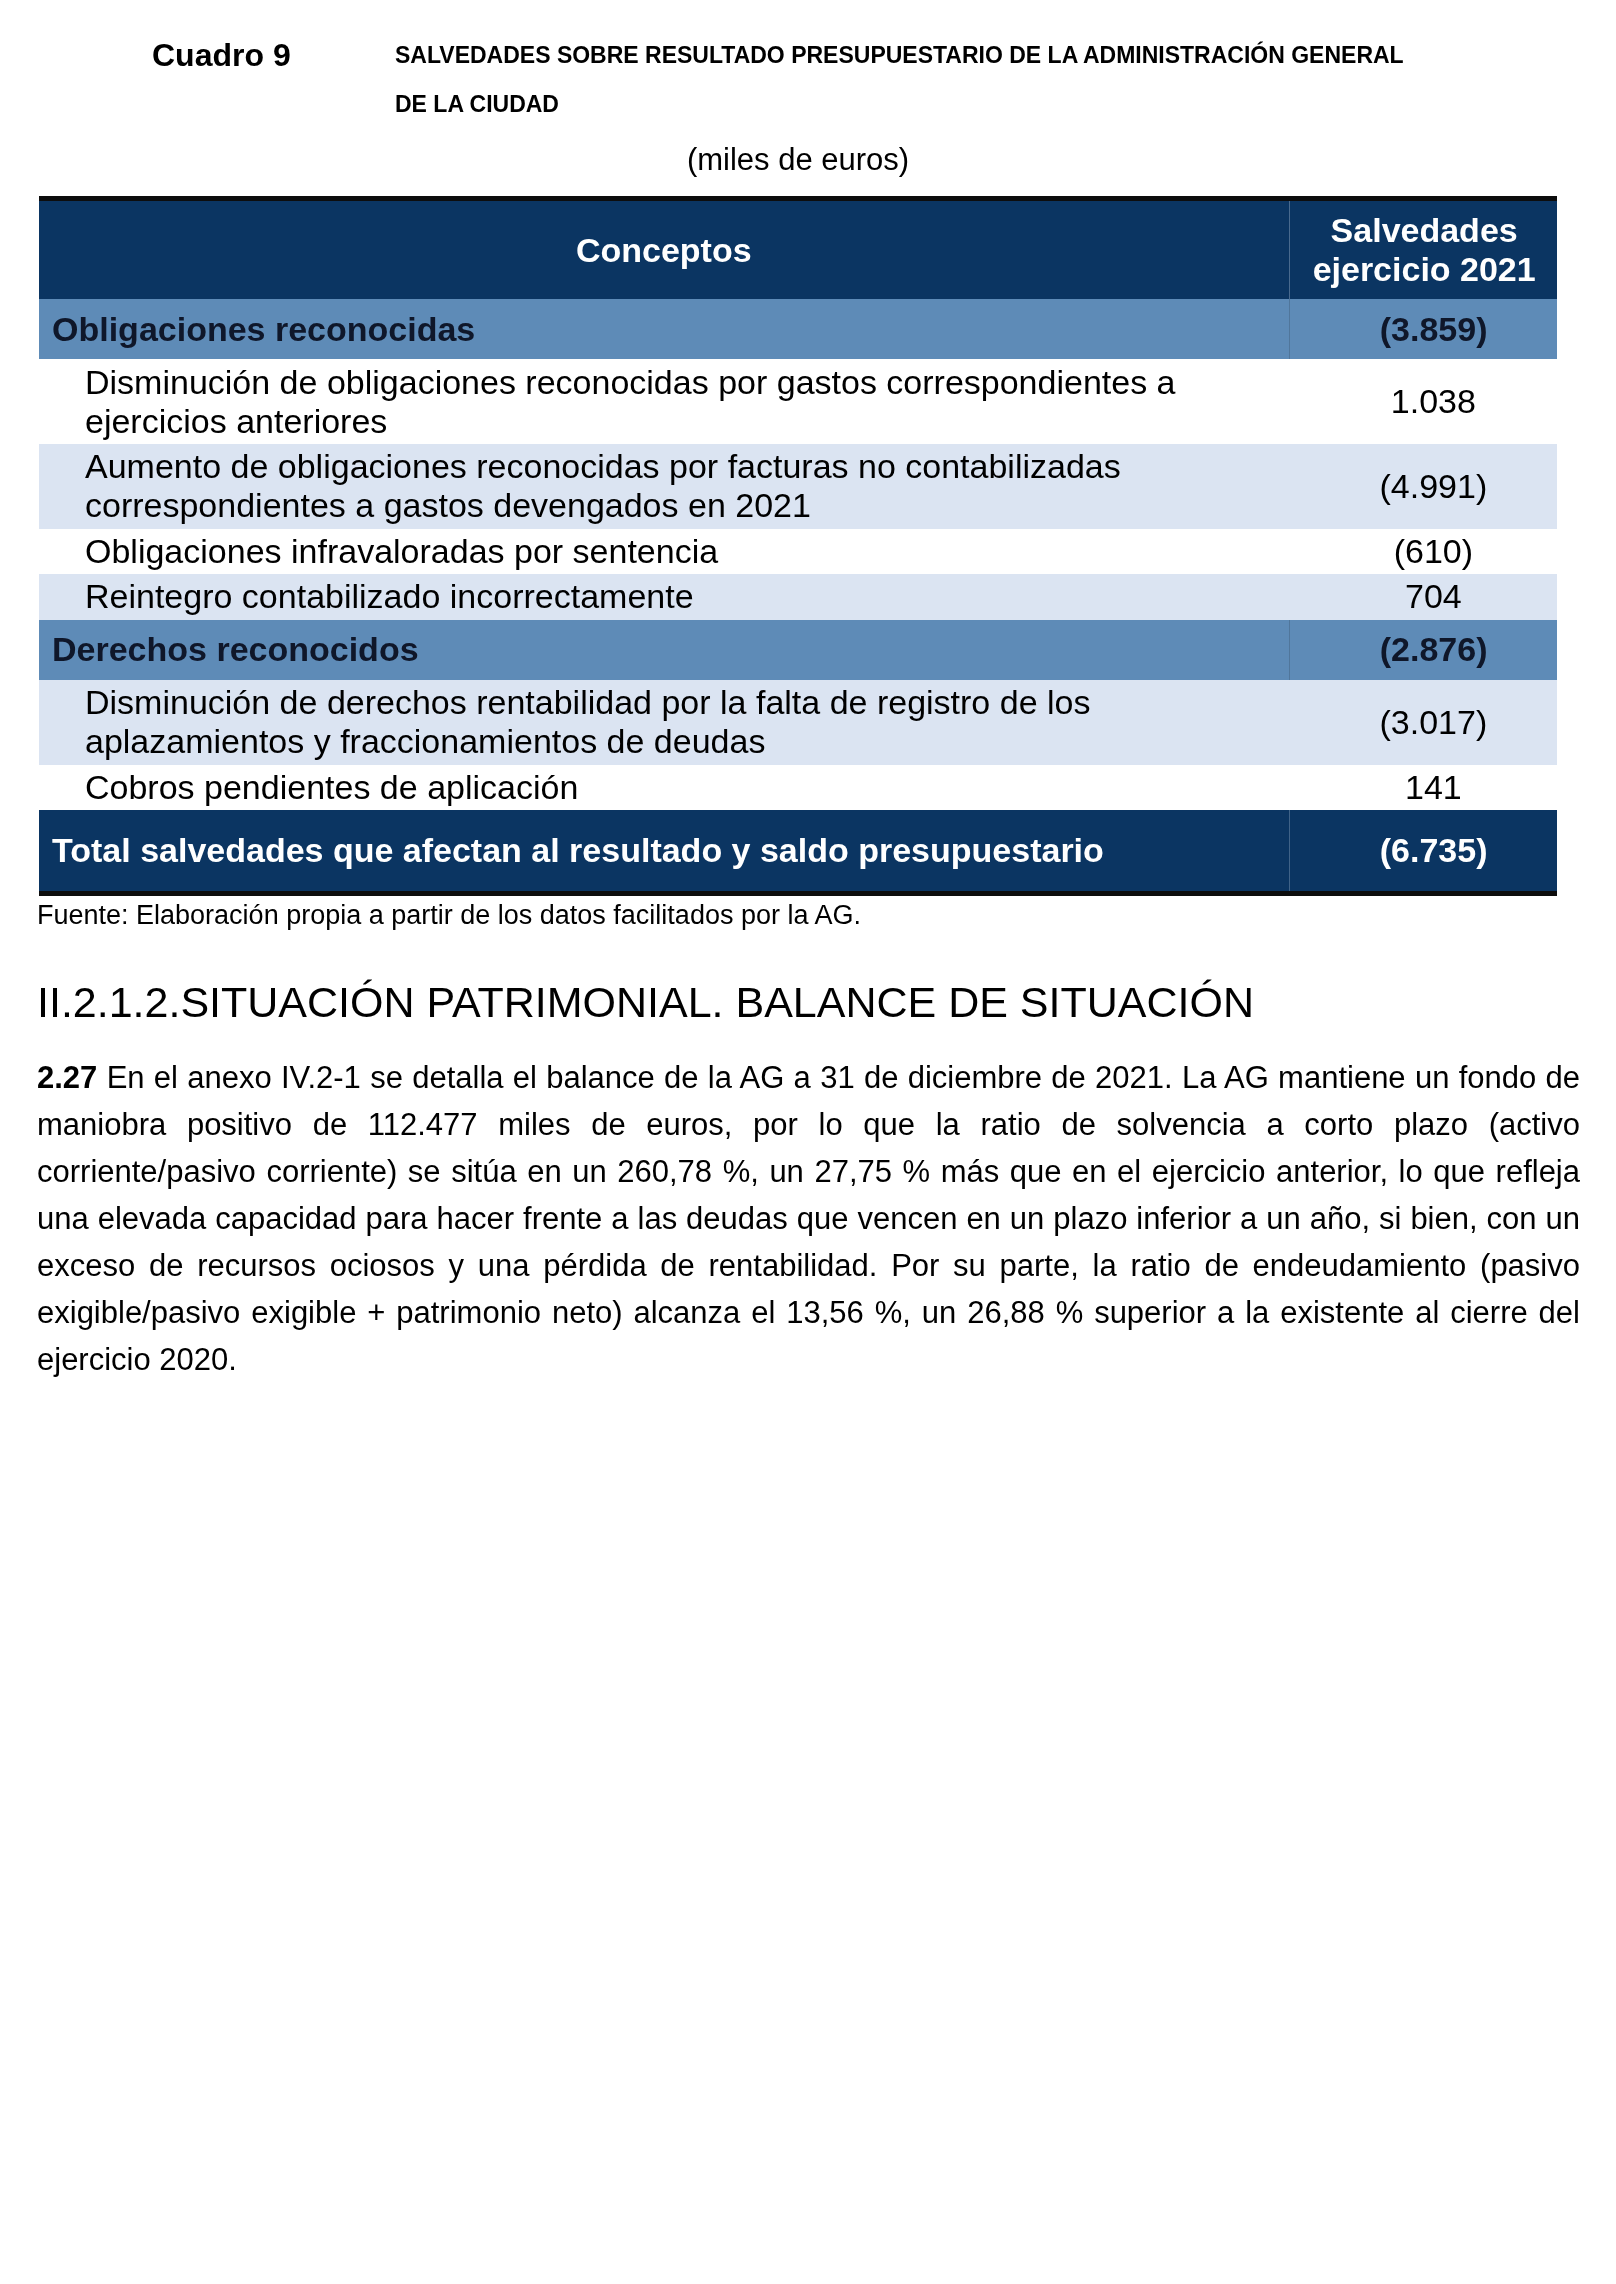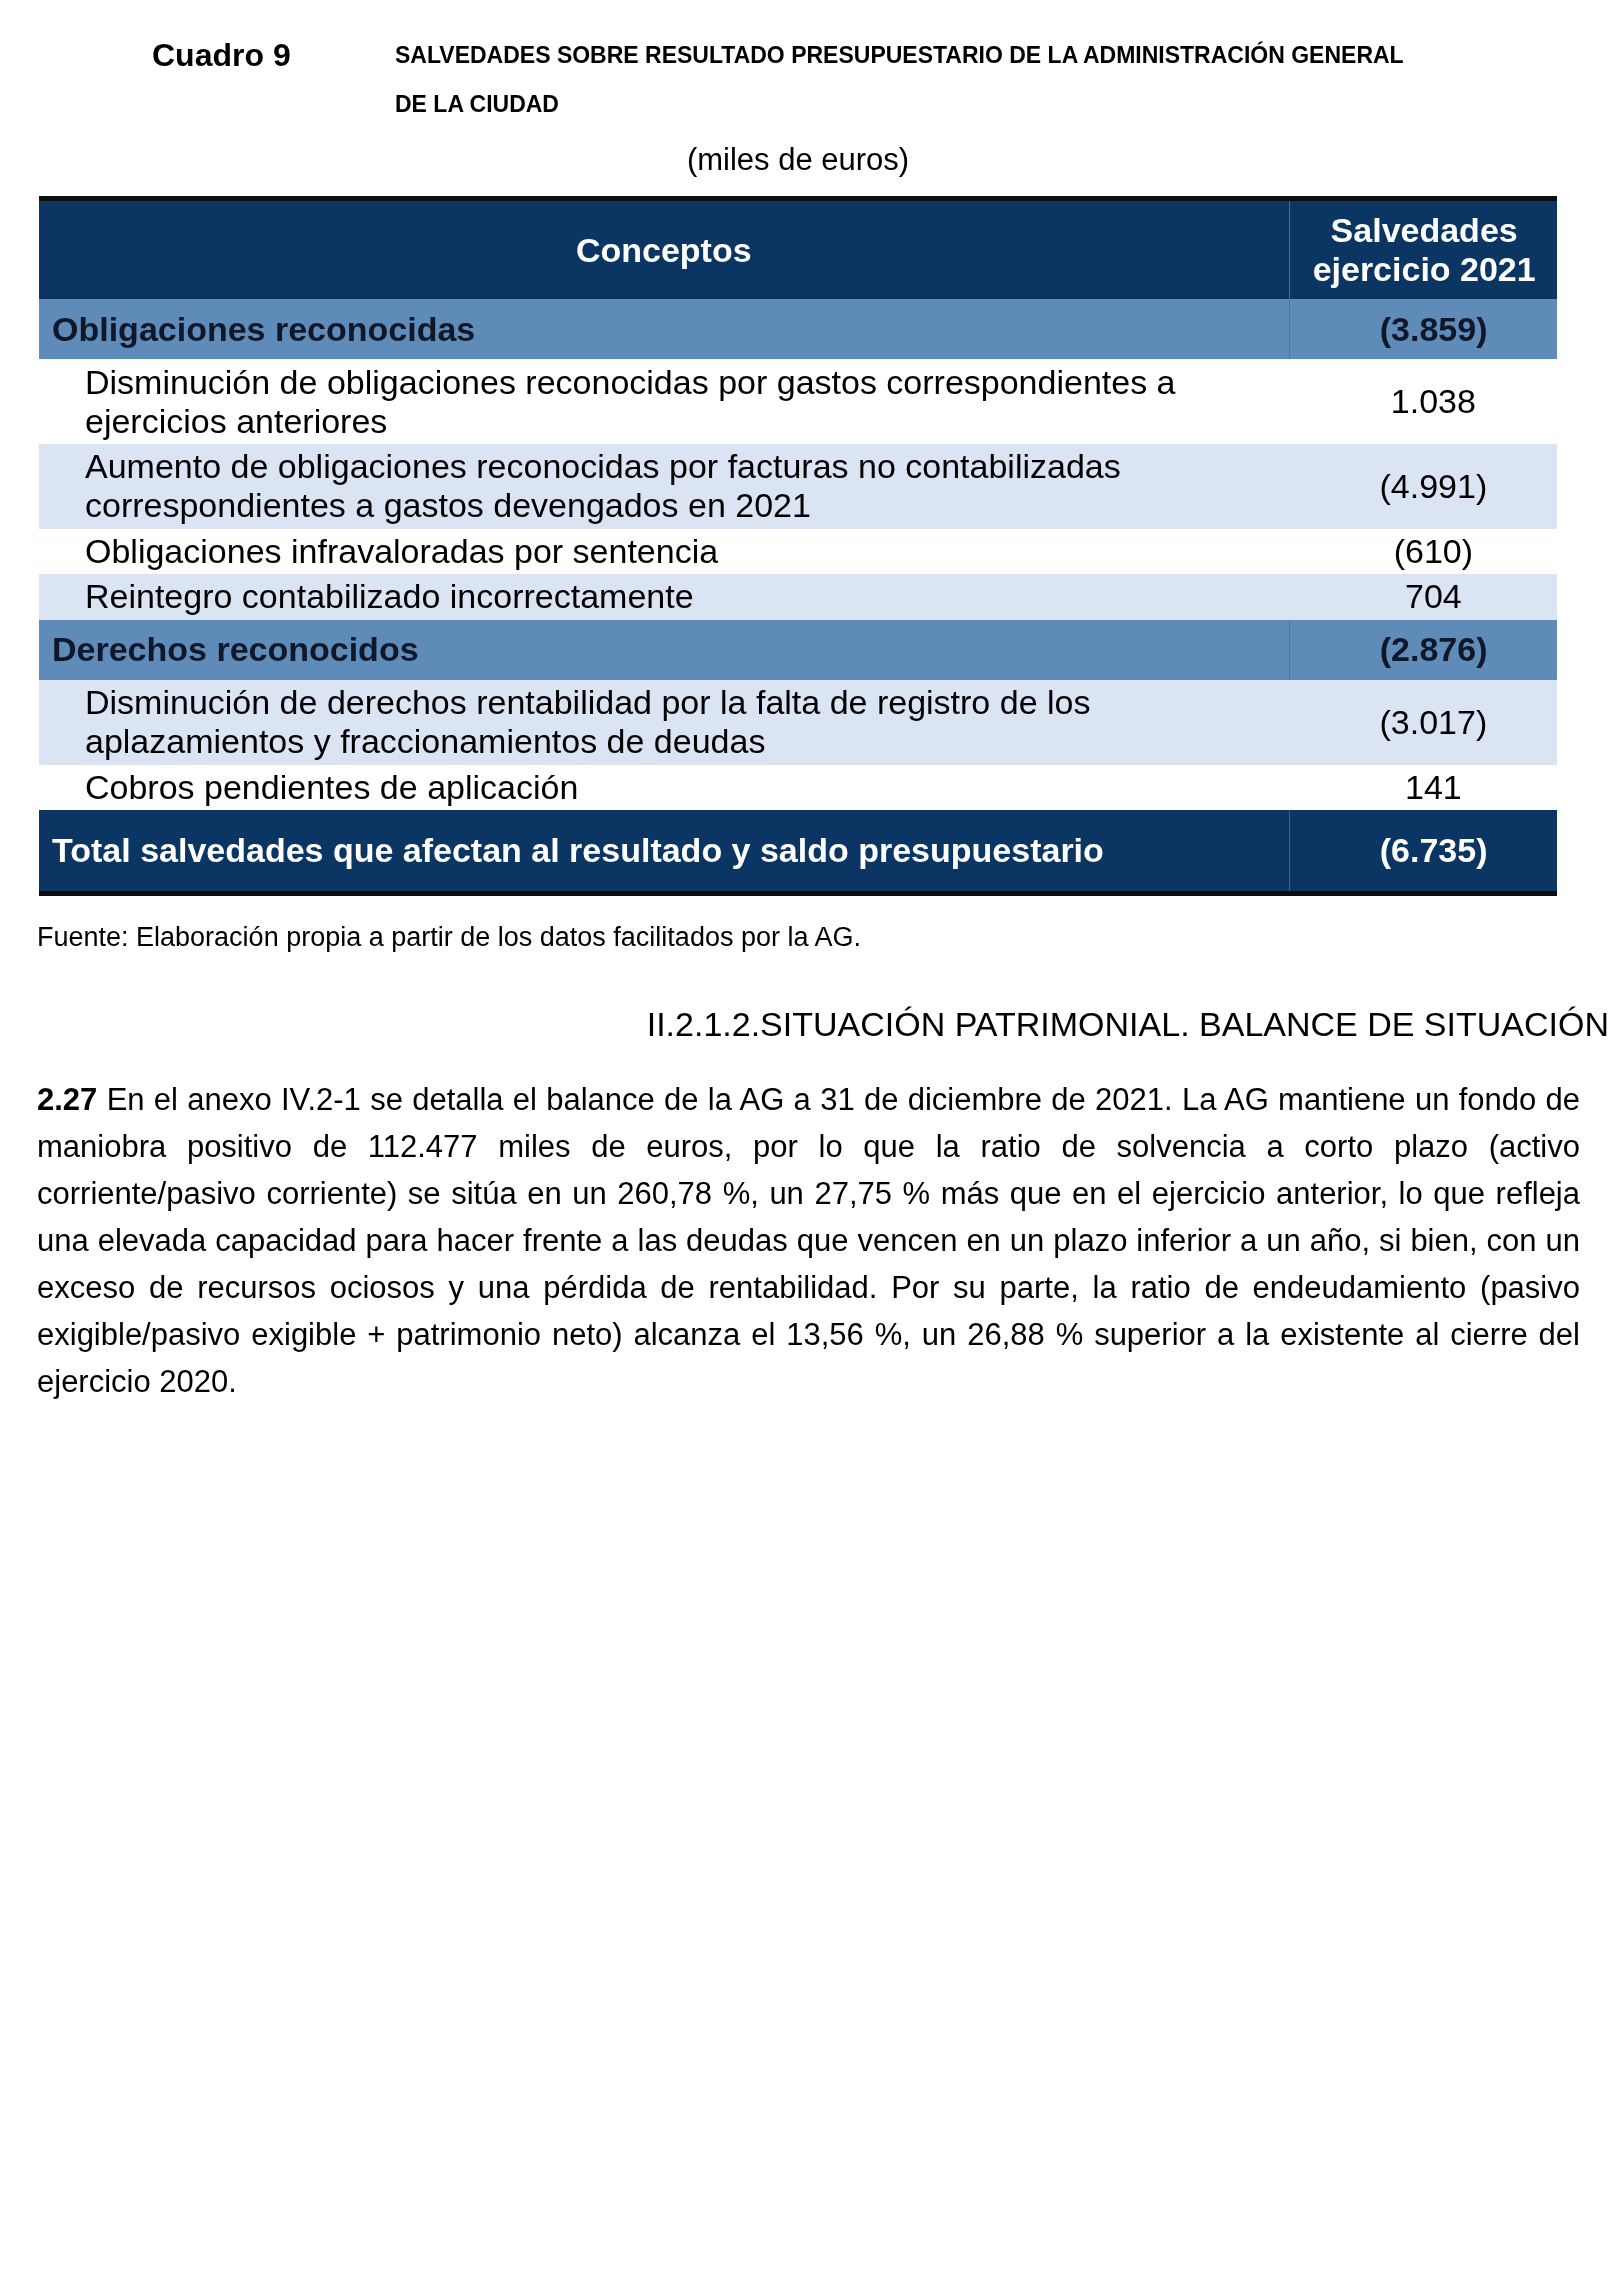--- a/index.html
+++ b/index.html
@@ -47,22 +47,22 @@
   tr.row-category td.c2{border-left:1.6px solid rgba(0,0,0,0.15);}
 
   tr.row-total td{
     background:#0B3562;color:#ffffff;font-weight:bold;
     padding-top:20.6px;padding-bottom:20.6px;
   }
   tr.row-total td.c1{padding-left:13px;}
   tr.row-total td.c2{border-left:1.6px solid rgba(190,205,225,0.3);}
 
   
-  .source-note{margin:24px 0 0 37px;font-size:27px;line-height:35px;}
-  .section-heading{margin:48px 8px 0 37px;font-size:34px;font-weight:normal;line-height:43px;text-align:right;}
+  .source-note{margin:2px 0 0 37px;font-size:27px;line-height:35px;}
+  .section-heading{margin:48px 8px 0 37px;font-size:43px;font-weight:normal;line-height:43px;}
   .para{
     margin:30px 58px 0 37px;width:1543px;
     font-size:31px;line-height:47px;text-align:justify;
   }
   .para b{font-weight:bold;}
 </style>
 </head>
 <body>
 
 <div class="page">

